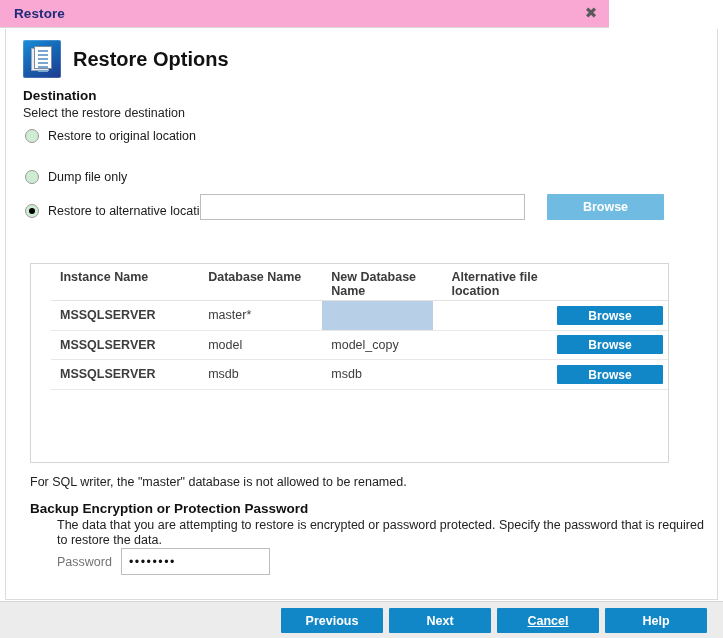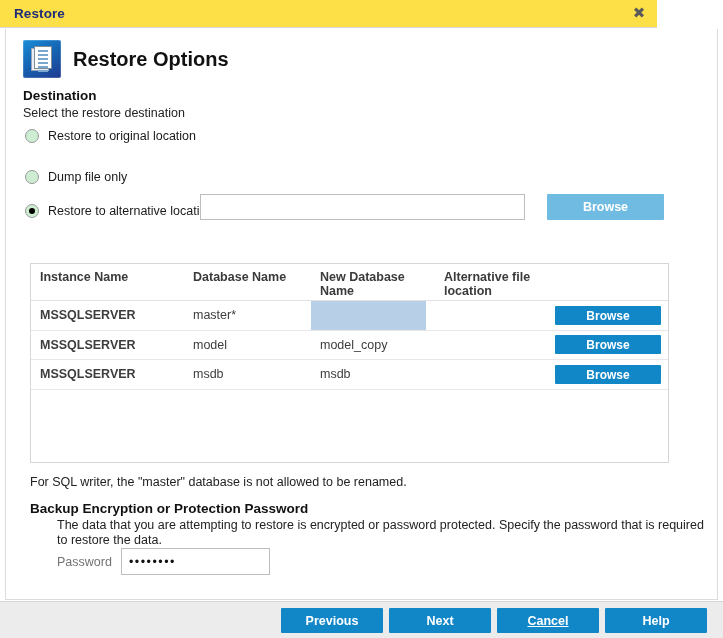--- a/index.html
+++ b/index.html
@@ -14,23 +14,23 @@
     font-size: 13px;
     color: #1a1a1a;
     overflow: hidden;
     position: relative;
   }
 
   
   .titlebar {
     position: absolute;
     left: 0; top: 0;
-    width: 657px;
+    width: 609px;
     height: 28px;
-    background: #fde047;
+    background: #f9a8d4;
     border-bottom: 1px solid #d8d8d8;
     box-sizing: border-box;
   }
   .titlebar-text {
     position: absolute;
     left: 14px; top: 6px;
     font-size: 13.5px;
     font-weight: bold;
     color: #1f2b79;
     letter-spacing: 0.1px;
@@ -186,20 +186,21 @@
   
   .grid {
     position: absolute;
     left: 24px; top: 234px;
     width: 639px;
     height: 200px;
     border: 1px solid #d6d6d6;
     background: #ffffff;
     box-sizing: border-box;
     overflow: hidden;
+    padding-left: 20px;
   }
   .grid-head {
     display: flex;
     height: 37px;
     border-bottom: 1px solid #e2e2e2;
     box-sizing: border-box;
   }
   .grid-head .cell {
     font-size: 12.5px;
     font-weight: bold;

